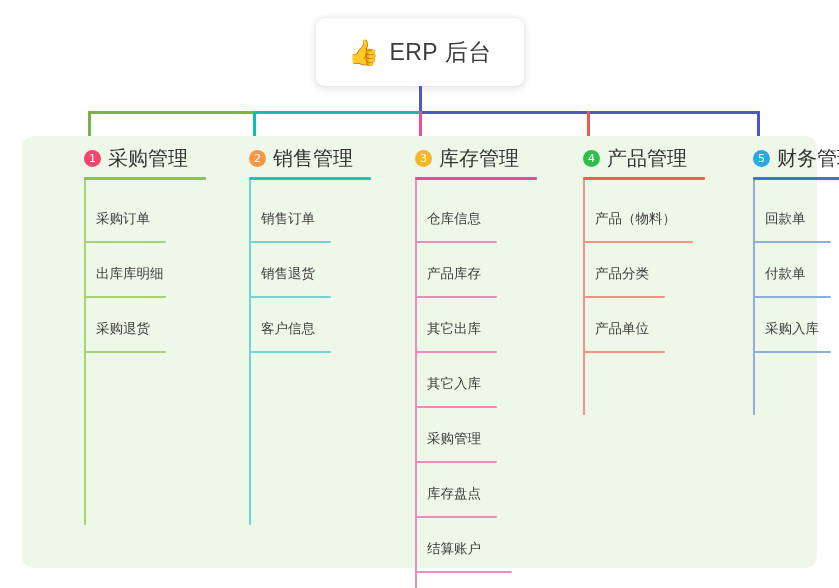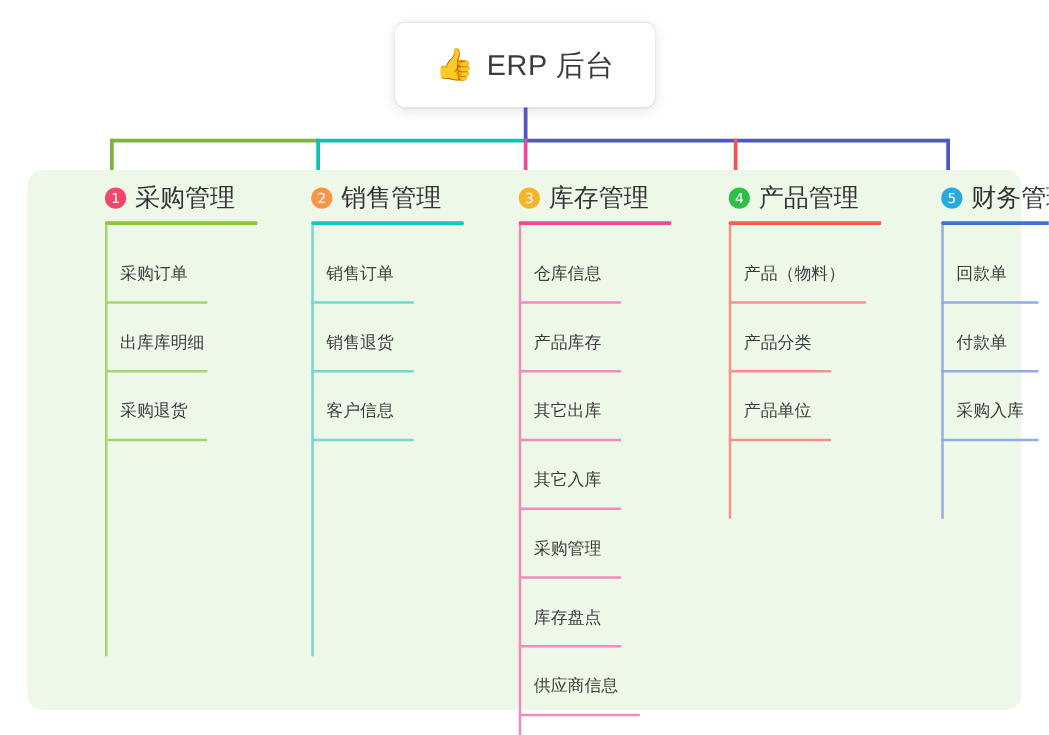--- a/index.html
+++ b/index.html
@@ -238,21 +238,21 @@
         </div>
         <div class="item">
           <span class="item-label">采购管理</span>
           <div class="item-rule" style="width: 82px; background: rgb(240, 139, 188);"></div>
         </div>
         <div class="item">
           <span class="item-label">库存盘点</span>
           <div class="item-rule" style="width: 82px; background: rgb(240, 139, 188);"></div>
         </div>
         <div class="item">
-          <span class="item-label">供应商信息</span>
+          <span class="item-label">结算账户</span>
           <div class="item-rule" style="width: 97px; background: rgb(240, 139, 188);"></div>
         </div>
       </div>
     </div>
     <div class="column" style="left: 565px; top: 143px; width: 170px;">
       <div class="col-head">
         <span class="badge" style="background: rgb(47, 191, 73);">4</span>
         <span class="col-title">产品管理</span>
       </div>
       <div class="col-rule" style="width: 122px; margin-left: 18px; background: rgb(244, 96, 79);"></div>

